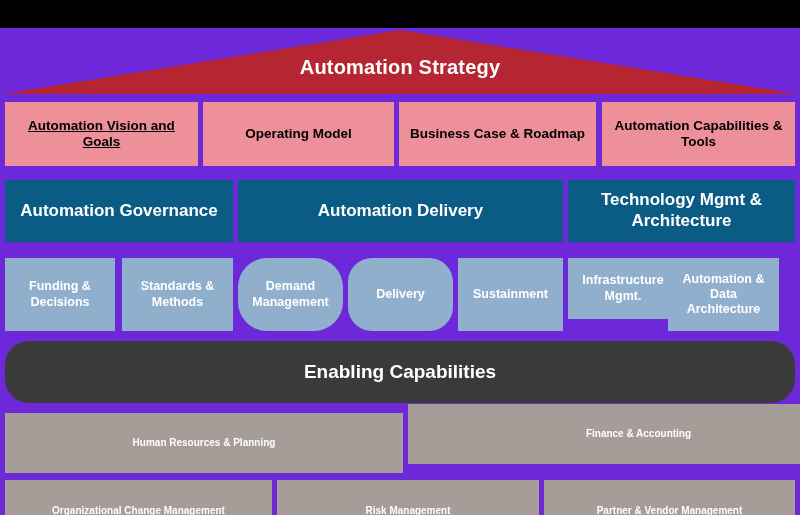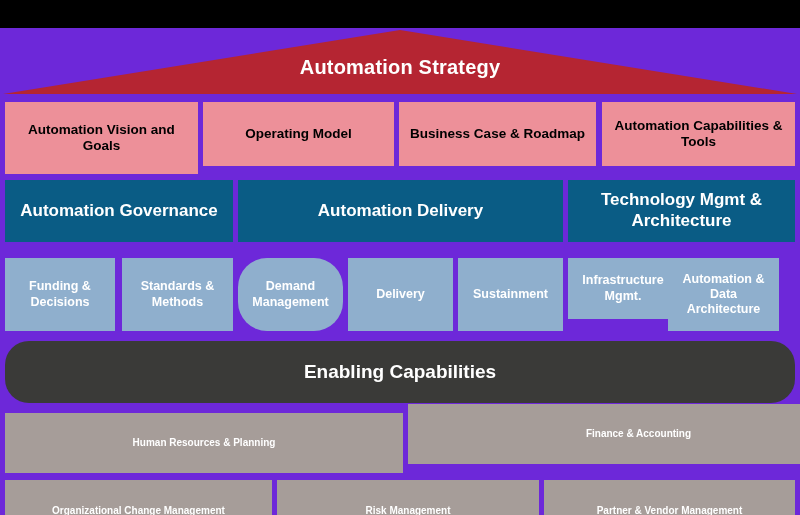--- a/index.html
+++ b/index.html
@@ -85,21 +85,21 @@
 <div id="diagram">
 
   <div class="roof">
     <svg width="800" height="68" viewBox="0 0 800 68" xmlns="http://www.w3.org/2000/svg">
       <polygon points="400,2 797,66 3,66" fill="#b52532"></polygon>
     </svg>
     <div class="roof-label">Automation Strategy</div>
   </div>
 
   <div>
-    <div class="box pink" style="left:5px; top:74px; width:193px; height:72px;">
+    <div class="box pink" style="left:5px; top:74px; width:193px; height:64px;text-decoration:underline;">
       <span>Automation Vision and Goals</span>
     </div>
     <div class="box pink" style="left:203px; top:74px; width:191px; height:64px;">
       <span>Operating Model</span>
     </div>
     <div class="box pink" style="left:399px; top:74px; width:197px; height:64px;">
       <span>Business Case &amp; Roadmap</span>
     </div>
     <div class="box pink" style="left:602px; top:74px; width:193px; height:64px;">
       <span>Automation Capabilities &amp; Tools</span>
@@ -121,21 +121,21 @@
   <div>
     <div class="box lightblue" style="left:5px; top:230px; width:110px; height:73px;">
       <span>Funding &amp; Decisions</span>
     </div>
     <div class="box lightblue" style="left:122px; top:230px; width:111px; height:73px;">
       <span>Standards &amp; Methods</span>
     </div>
     <div class="box lightblue" style="left:238px; top:230px; width:105px; height:73px;border-radius:29px;">
       <span>Demand Management</span>
     </div>
-    <div class="box lightblue" style="left:348px; top:230px; width:105px; height:73px;">
+    <div class="box lightblue" style="left:348px; top:230px; width:105px; height:73px;border-radius:24px;">
       <span>Delivery</span>
     </div>
     <div class="box lightblue" style="left:458px; top:230px; width:105px; height:73px;">
       <span>Sustainment</span>
     </div>
     <div class="box lightblue" style="left:568px; top:230px; width:110px; height:61px;">
       <span>Infrastructure Mgmt.</span>
     </div>
     <div class="box lightblue" style="left:668px; top:230px; width:111px; height:73px;">
       <span>Automation &amp; Data Architecture</span>

